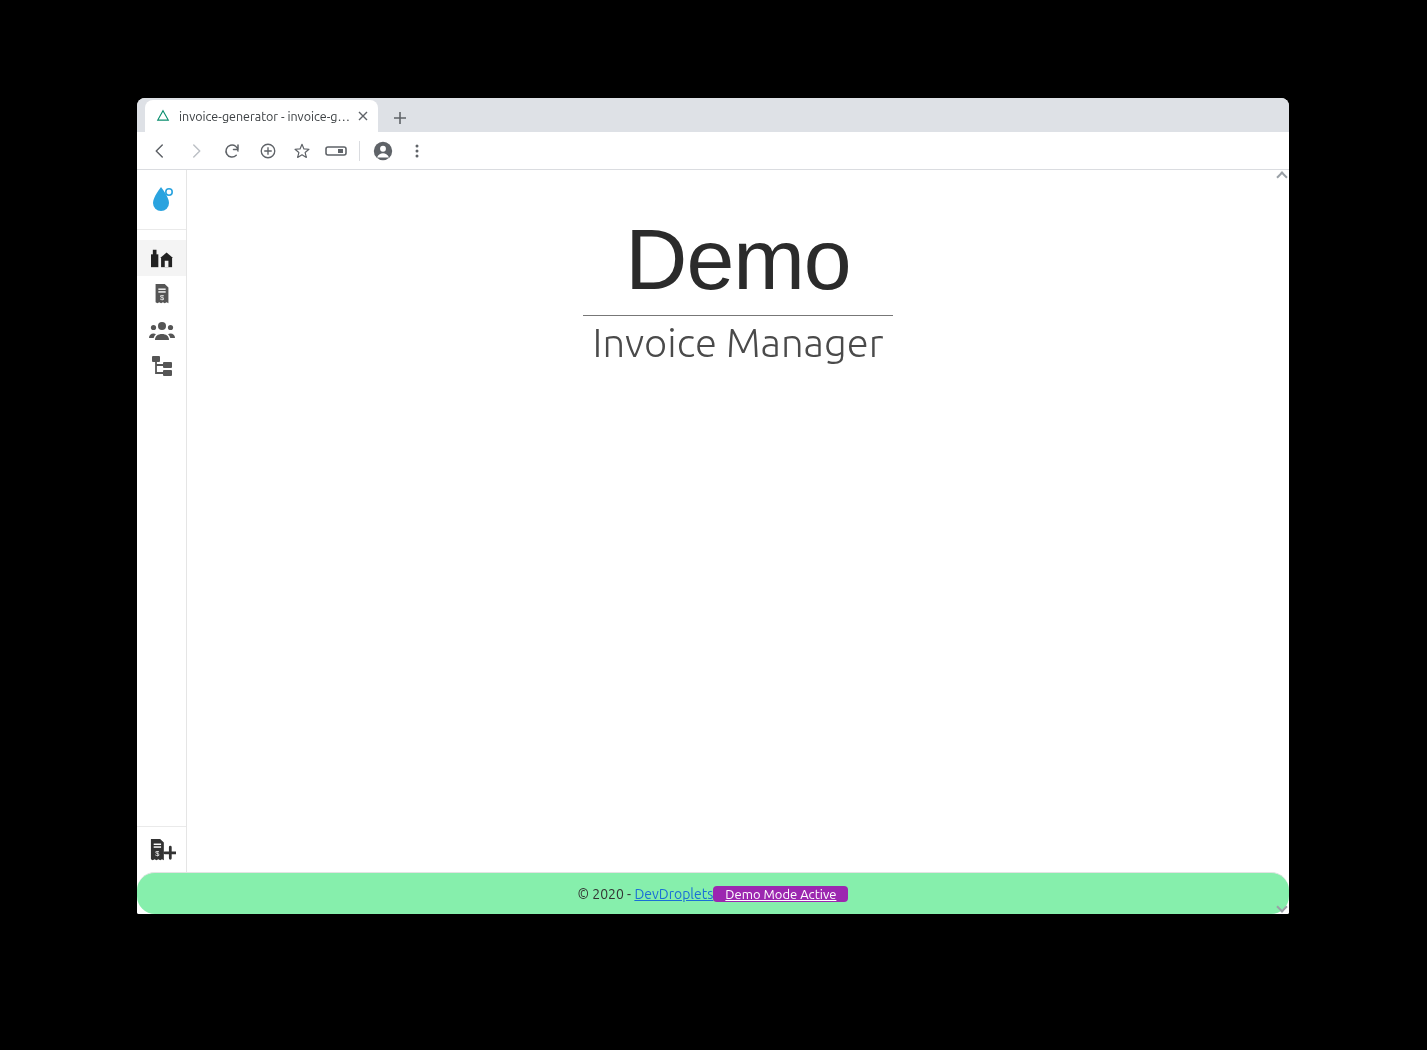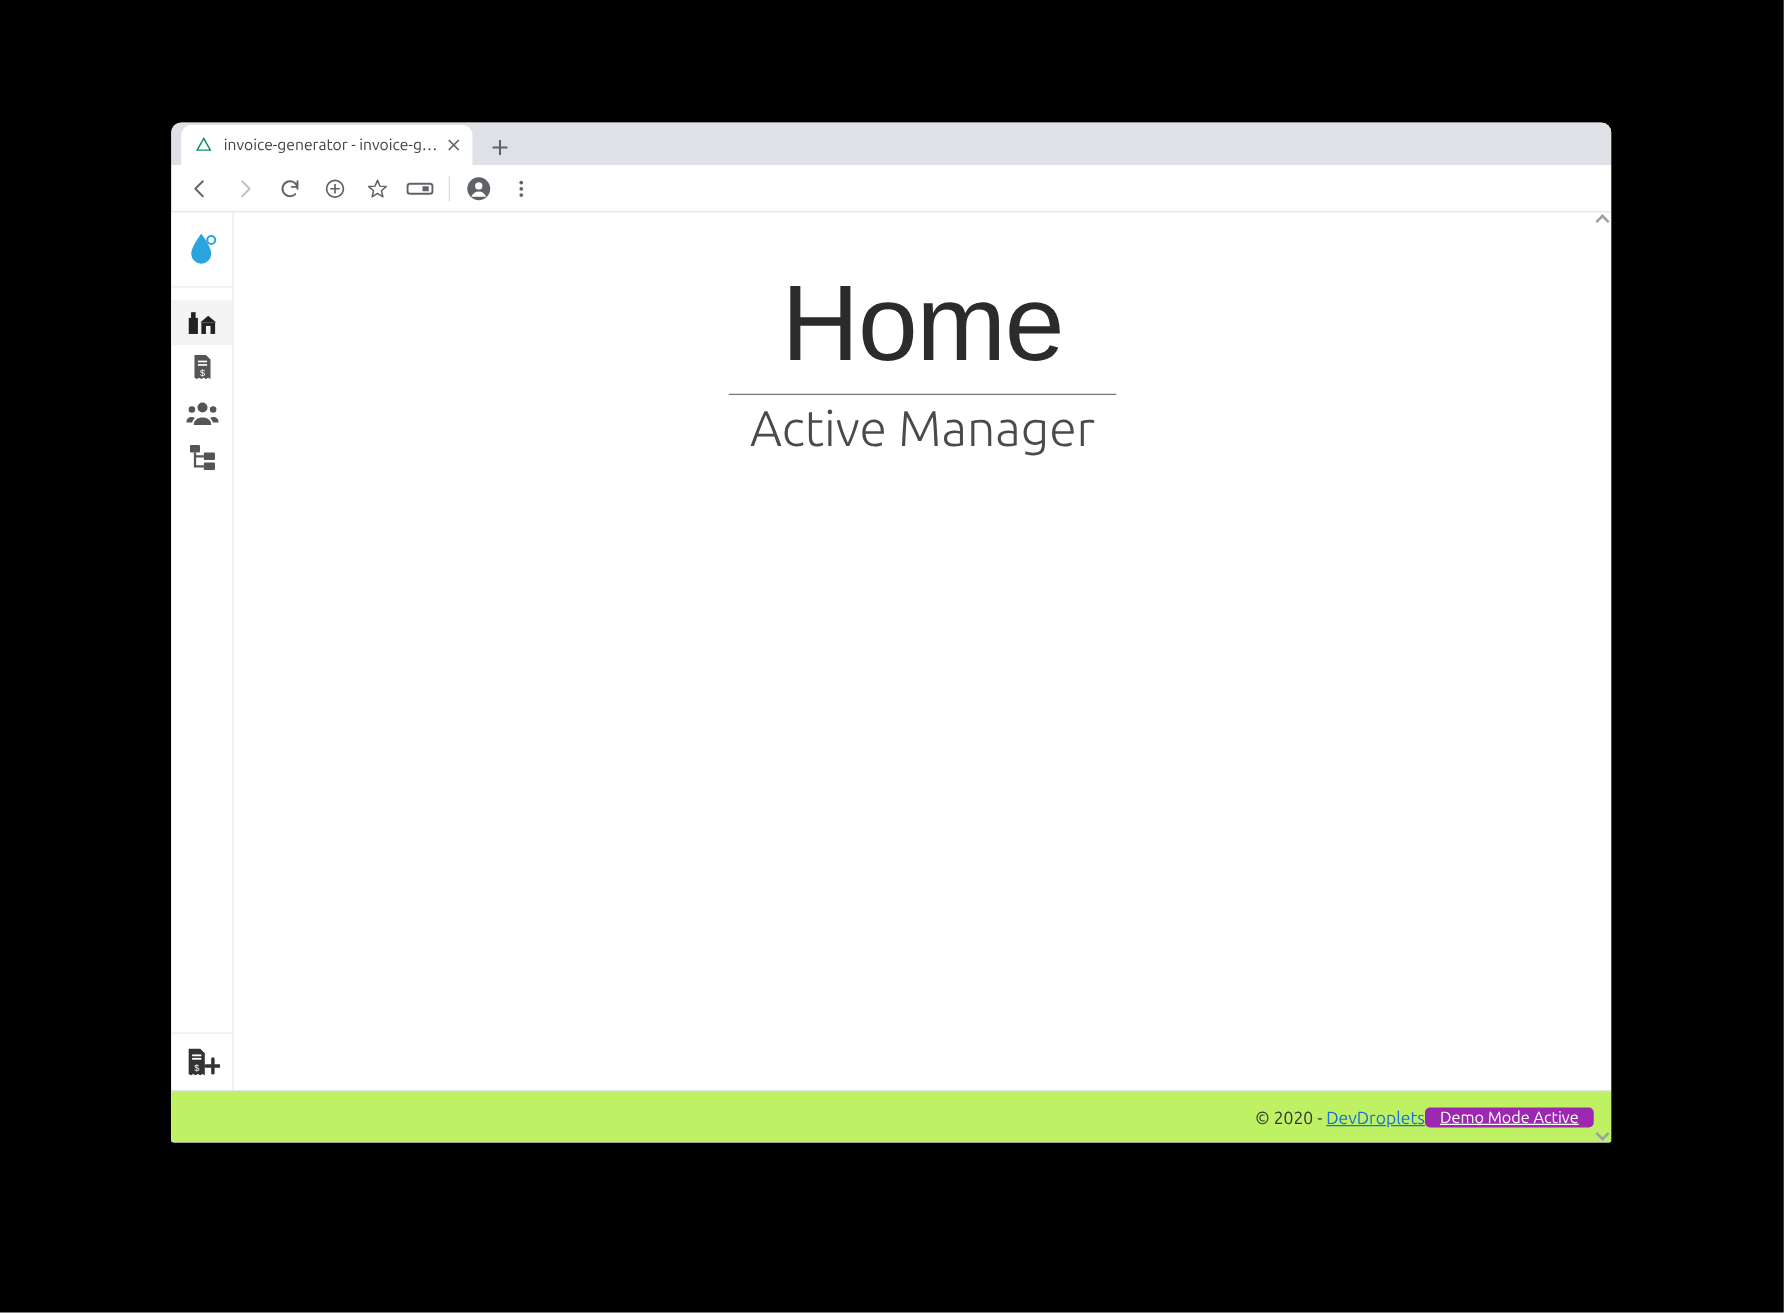--- a/index.html
+++ b/index.html
@@ -110,23 +110,23 @@
   }
   .content { flex:1; background:#fff; display:flex; align-items:flex-start; justify-content:center; padding-top:40px; }
   .hero { text-align:center; }
   .hero h1 {
     font-weight:300; font-size:86px; color:#2b2b2b; letter-spacing:-1px;
     font-family: "Segoe UI Light","Helvetica Neue",Arial,sans-serif;
   }
   .hero hr { border:none; border-top:1px solid #777; width:310px; margin:6px auto 4px; }
   .hero h2 { font-weight:300; font-size:40px; color:#4a4a4a; }
   .footer {
-    height:42px; background:#bef264; border-top:1px solid #e3e3e3;
-    display:flex; align-items:center; justify-content:flex-end;
-    padding:0 14px; font-size:14px; color:#333;
+    height:42px; background:#86efac; border-top:1px solid #e3e3e3;
+    display:flex; align-items:center; justify-content:center;
+    padding:0 14px; font-size:14px; color:#333;border-radius:18px;
   }
   .footer a { color:#1a6fd6; text-decoration:underline; }
   .demo-badge {
     background:#9c27b0; color:#fff; padding:1px 12px; border-radius:4px; font-size:13px;
     cursor:pointer;
     text-decoration:underline;
   }
   
   .vscroll {
     position:absolute; right:0; top:0; width:12px; height:100%;
@@ -286,23 +286,23 @@
                   <rect x="6" y="9" width="8" height="1.6" fill="#fff"></rect>
                 <text x="10" y="20" text-anchor="middle" font-size="8" fill="#fff" font-family="Arial">$</text>
                 <path d="M24 10v12M18 16h12" stroke="#333" stroke-width="3" stroke-linecap="round"></path>
               </svg>
             </span>
           </div>
         </aside>
 
         <main class="content">
           <div class="hero">
-            <h1>Home</h1>
+            <h1>Demo</h1>
             <hr>
-            <h2>Active Manager</h2>
+            <h2>Invoice Manager</h2>
           </div>
         </main>
       </div>
 
       <footer class="footer">
         <div>
           <span>© 2020 - </span><a href="#">DevDroplets</a>
         </div>
         <div class="demo-badge">Demo Mode Active</div>
       </footer>

